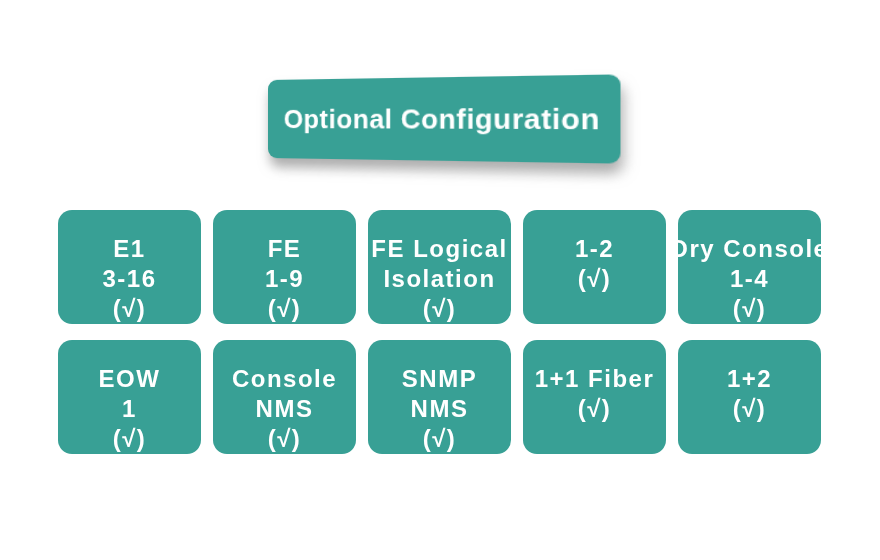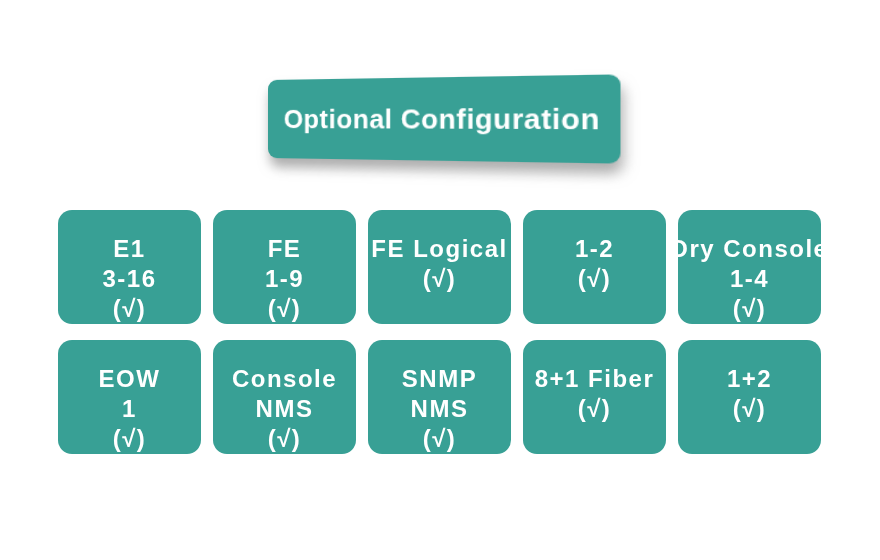--- a/index.html
+++ b/index.html
@@ -92,20 +92,21 @@
         <span class="line">3-16</span>
         <span class="line">(√)</span>
       </div>
       <div class="box">
         <span class="line">FE</span>
         <span class="line">1-9</span>
         <span class="line">(√)</span>
       </div>
       <div class="box">
         <span class="line">FE Logical</span>
+        <span class="line">Isolation</span>
         <span class="line">(√)</span>
       </div>
       <div class="box">
         <span class="line">1-2</span>
         <span class="line">(√)</span>
       </div>
       <div class="box">
         <span class="line">Dry Console</span>
         <span class="line">1-4</span>
         <span class="line">(√)</span>
@@ -122,21 +123,21 @@
         <span class="line">Console</span>
         <span class="line">NMS</span>
         <span class="line">(√)</span>
       </div>
       <div class="box">
         <span class="line">SNMP</span>
         <span class="line">NMS</span>
         <span class="line">(√)</span>
       </div>
       <div class="box">
-        <span class="line">8+1 Fiber</span>
+        <span class="line">1+1 Fiber</span>
         <span class="line">(√)</span>
       </div>
       <div class="box">
         <span class="line">1+2</span>
         <span class="line">(√)</span>
       </div>
     </div>
 
   </div>
 </div>

